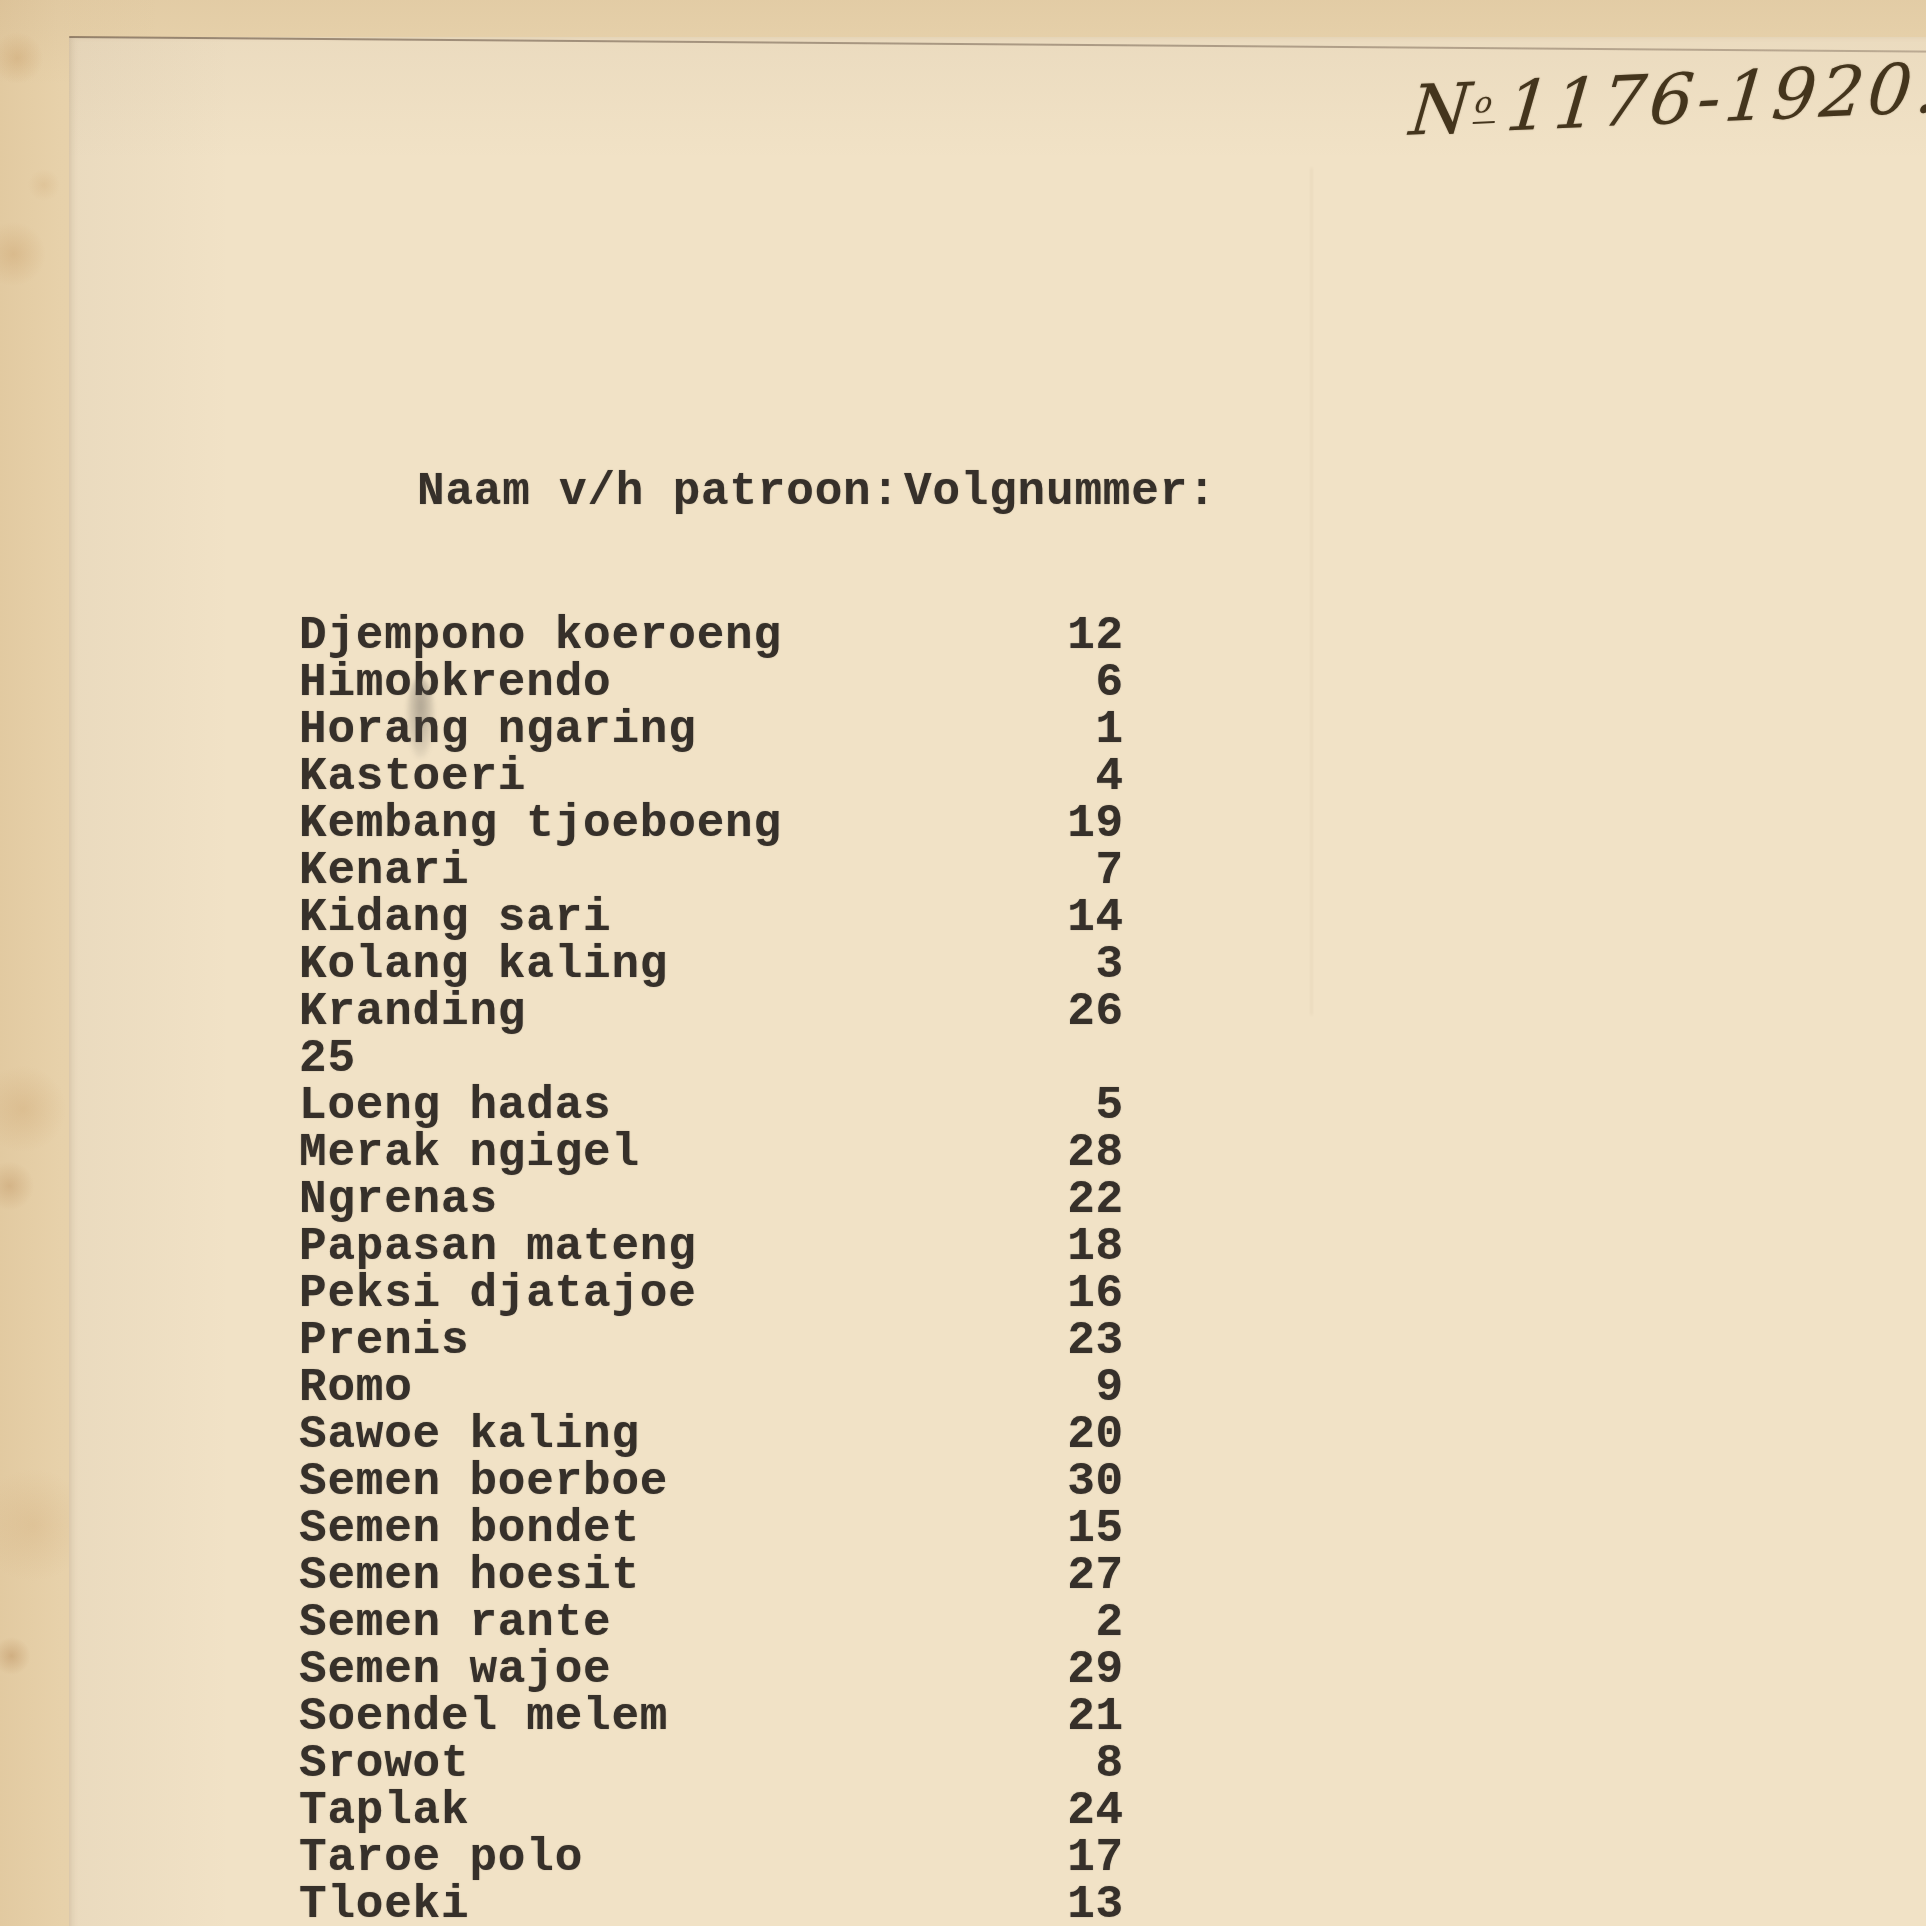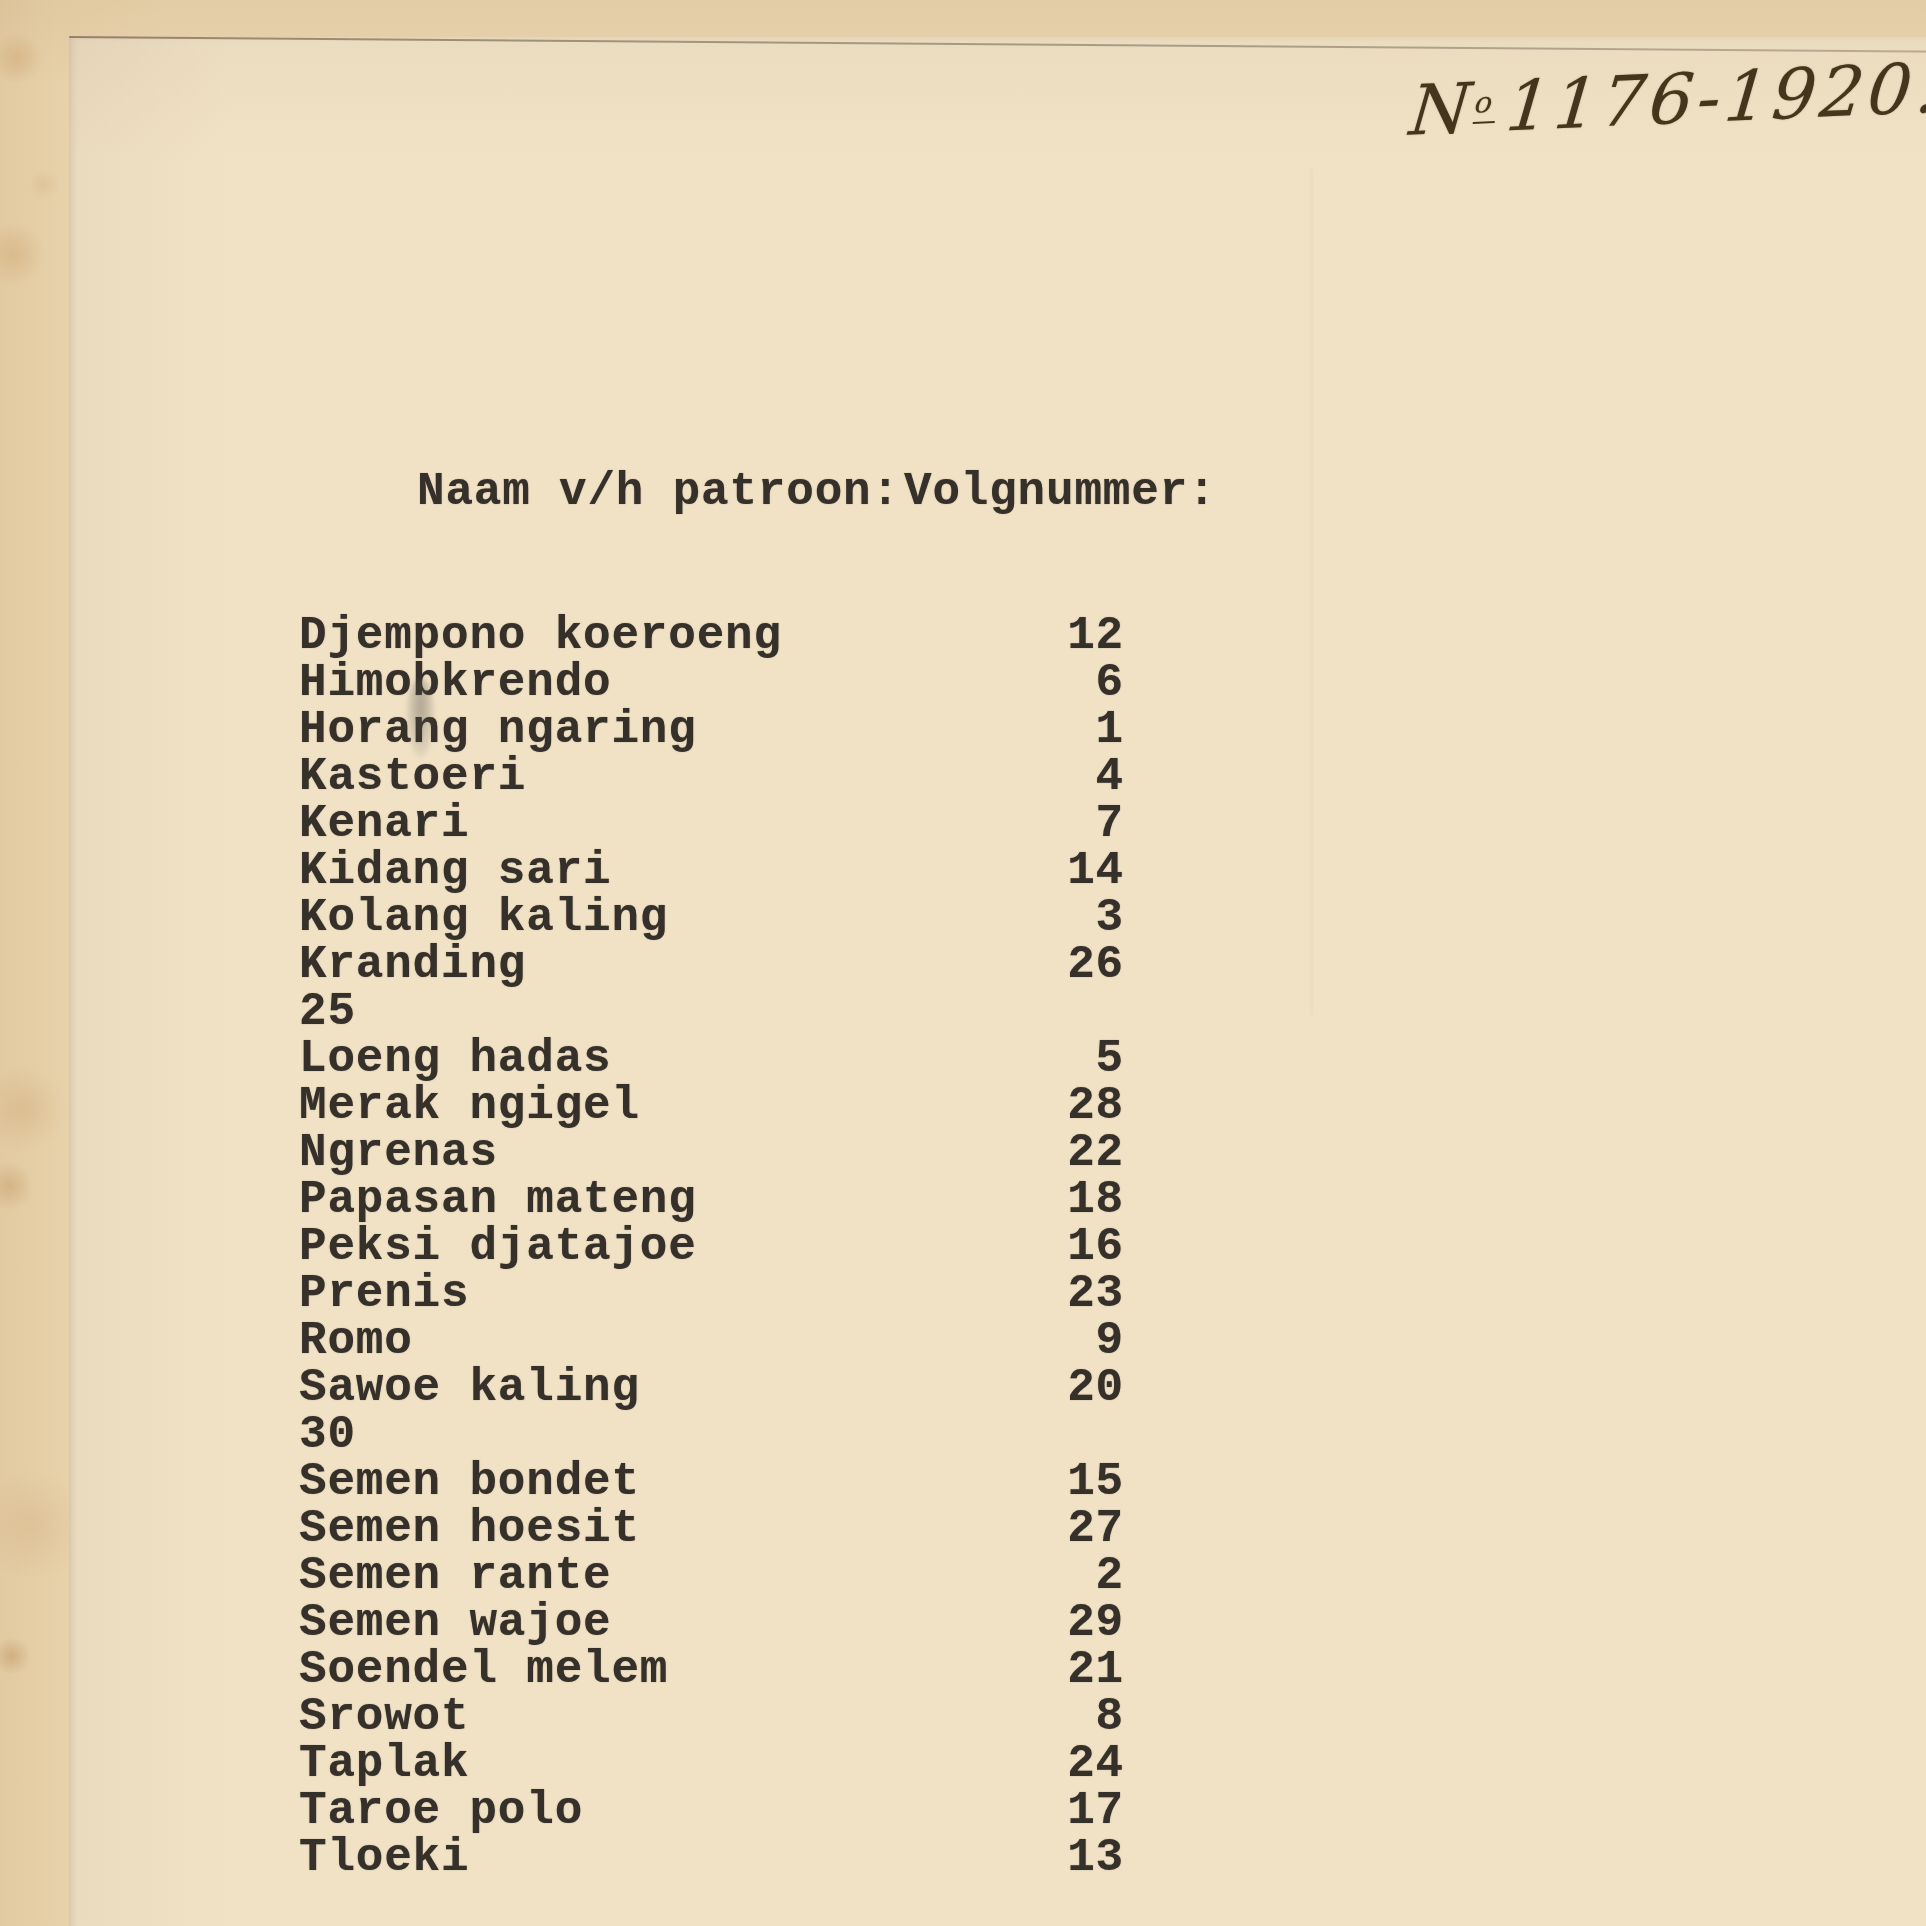--- a/index.html
+++ b/index.html
@@ -180,20 +180,24 @@
   <div class="row">
     <span class="row-name">Horang ngaring</span>
     <span class="row-number">1</span>
   </div>
 
   <div class="row">
     <span class="row-name">Kastoeri</span>
     <span class="row-number">4</span>
   </div>
 
+  <div class="row">
+    <span class="row-name">Kembang tjoeboeng</span>
+    <span class="row-number">19</span>
+  </div>
 
   <div class="row">
     <span class="row-name">Kenari</span>
     <span class="row-number">7</span>
   </div>
 
   <div class="row">
     <span class="row-name">Kidang sari</span>
     <span class="row-number">14</span>
   </div>
@@ -246,20 +250,21 @@
     <span class="row-name">Romo</span>
     <span class="row-number">9</span>
   </div>
 
   <div class="row">
     <span class="row-name">Sawoe kaling</span>
     <span class="row-number">20</span>
   </div>
 
   <div class="row">
+    <span class="row-name">Semen boerboe</span>
     <span class="row-number">30</span>
   </div>
 
   <div class="row">
     <span class="row-name">Semen bondet</span>
     <span class="row-number">15</span>
   </div>
 
   <div class="row">
     <span class="row-name">Semen hoesit</span>

